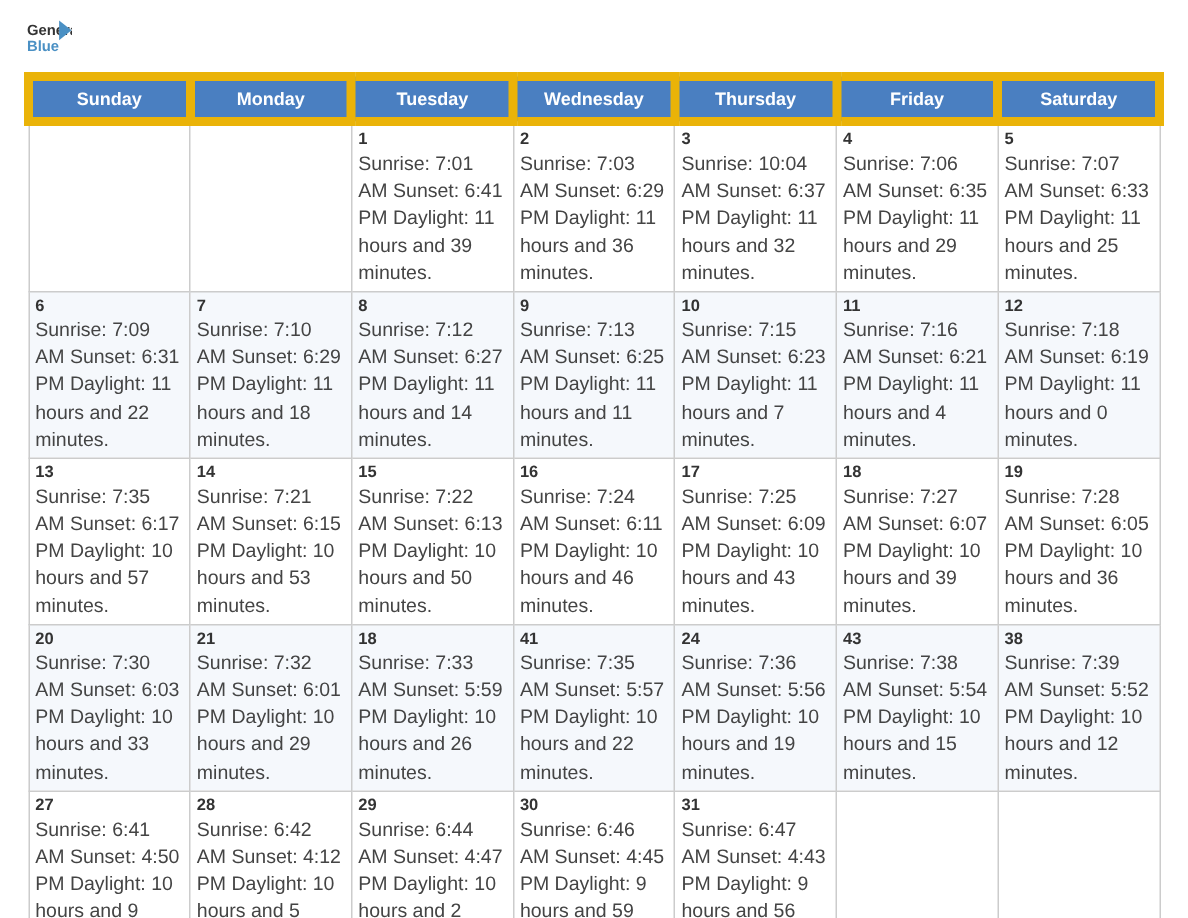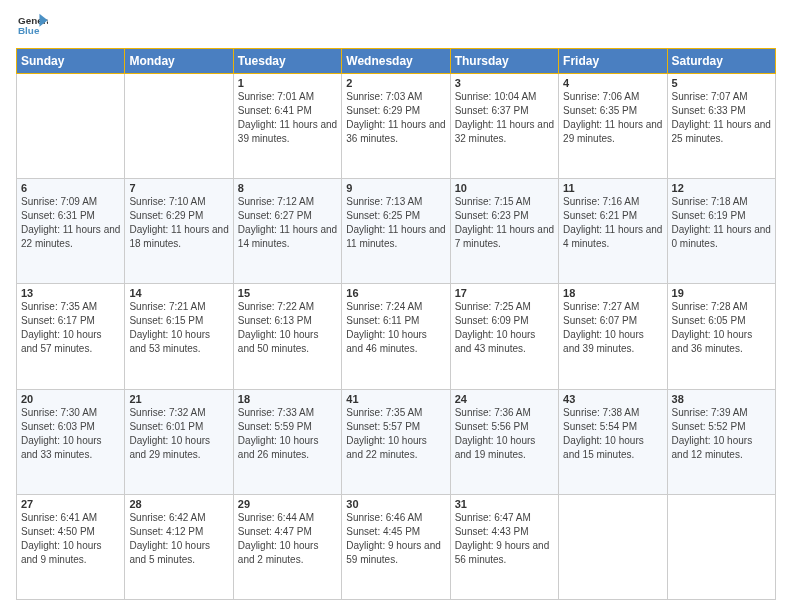--- a/index.html
+++ b/index.html
@@ -51,22 +51,22 @@
       border-collapse: collapse;
       width: 100%;
       table-layout: fixed;
     }
     .calendar th {
       background: #4a7fc1;
       color: #fff;
       font-size: 12px;
       font-weight: bold;
       padding: 5px 4px;
-      text-align: left;
-      border: 1px solid #eab308;
+      text-align: center;
+      border: 6px solid #eab308;
     }
     .calendar td {
       border: 1px solid #ccc;
       vertical-align: top;
       padding: 3px 4px;
       font-size: 9.5px;
       color: #333;
       background: #fff;
       height: 78px;
     }
@@ -74,21 +74,21 @@
       background: #f5f8fc;
     }
     .day-num {
       font-size: 11px;
       font-weight: bold;
       color: #333;
       display: block;
       margin-bottom: 1px;
     }
     .day-info {
-      font-size: 10px;
+      font-size: 13px;
       color: #444;
       line-height: 1.4;
     }
     .empty { background: #fff !important; }
   </style>
 </head>
 <body>
 
 <div class="page">
   <div class="header">

